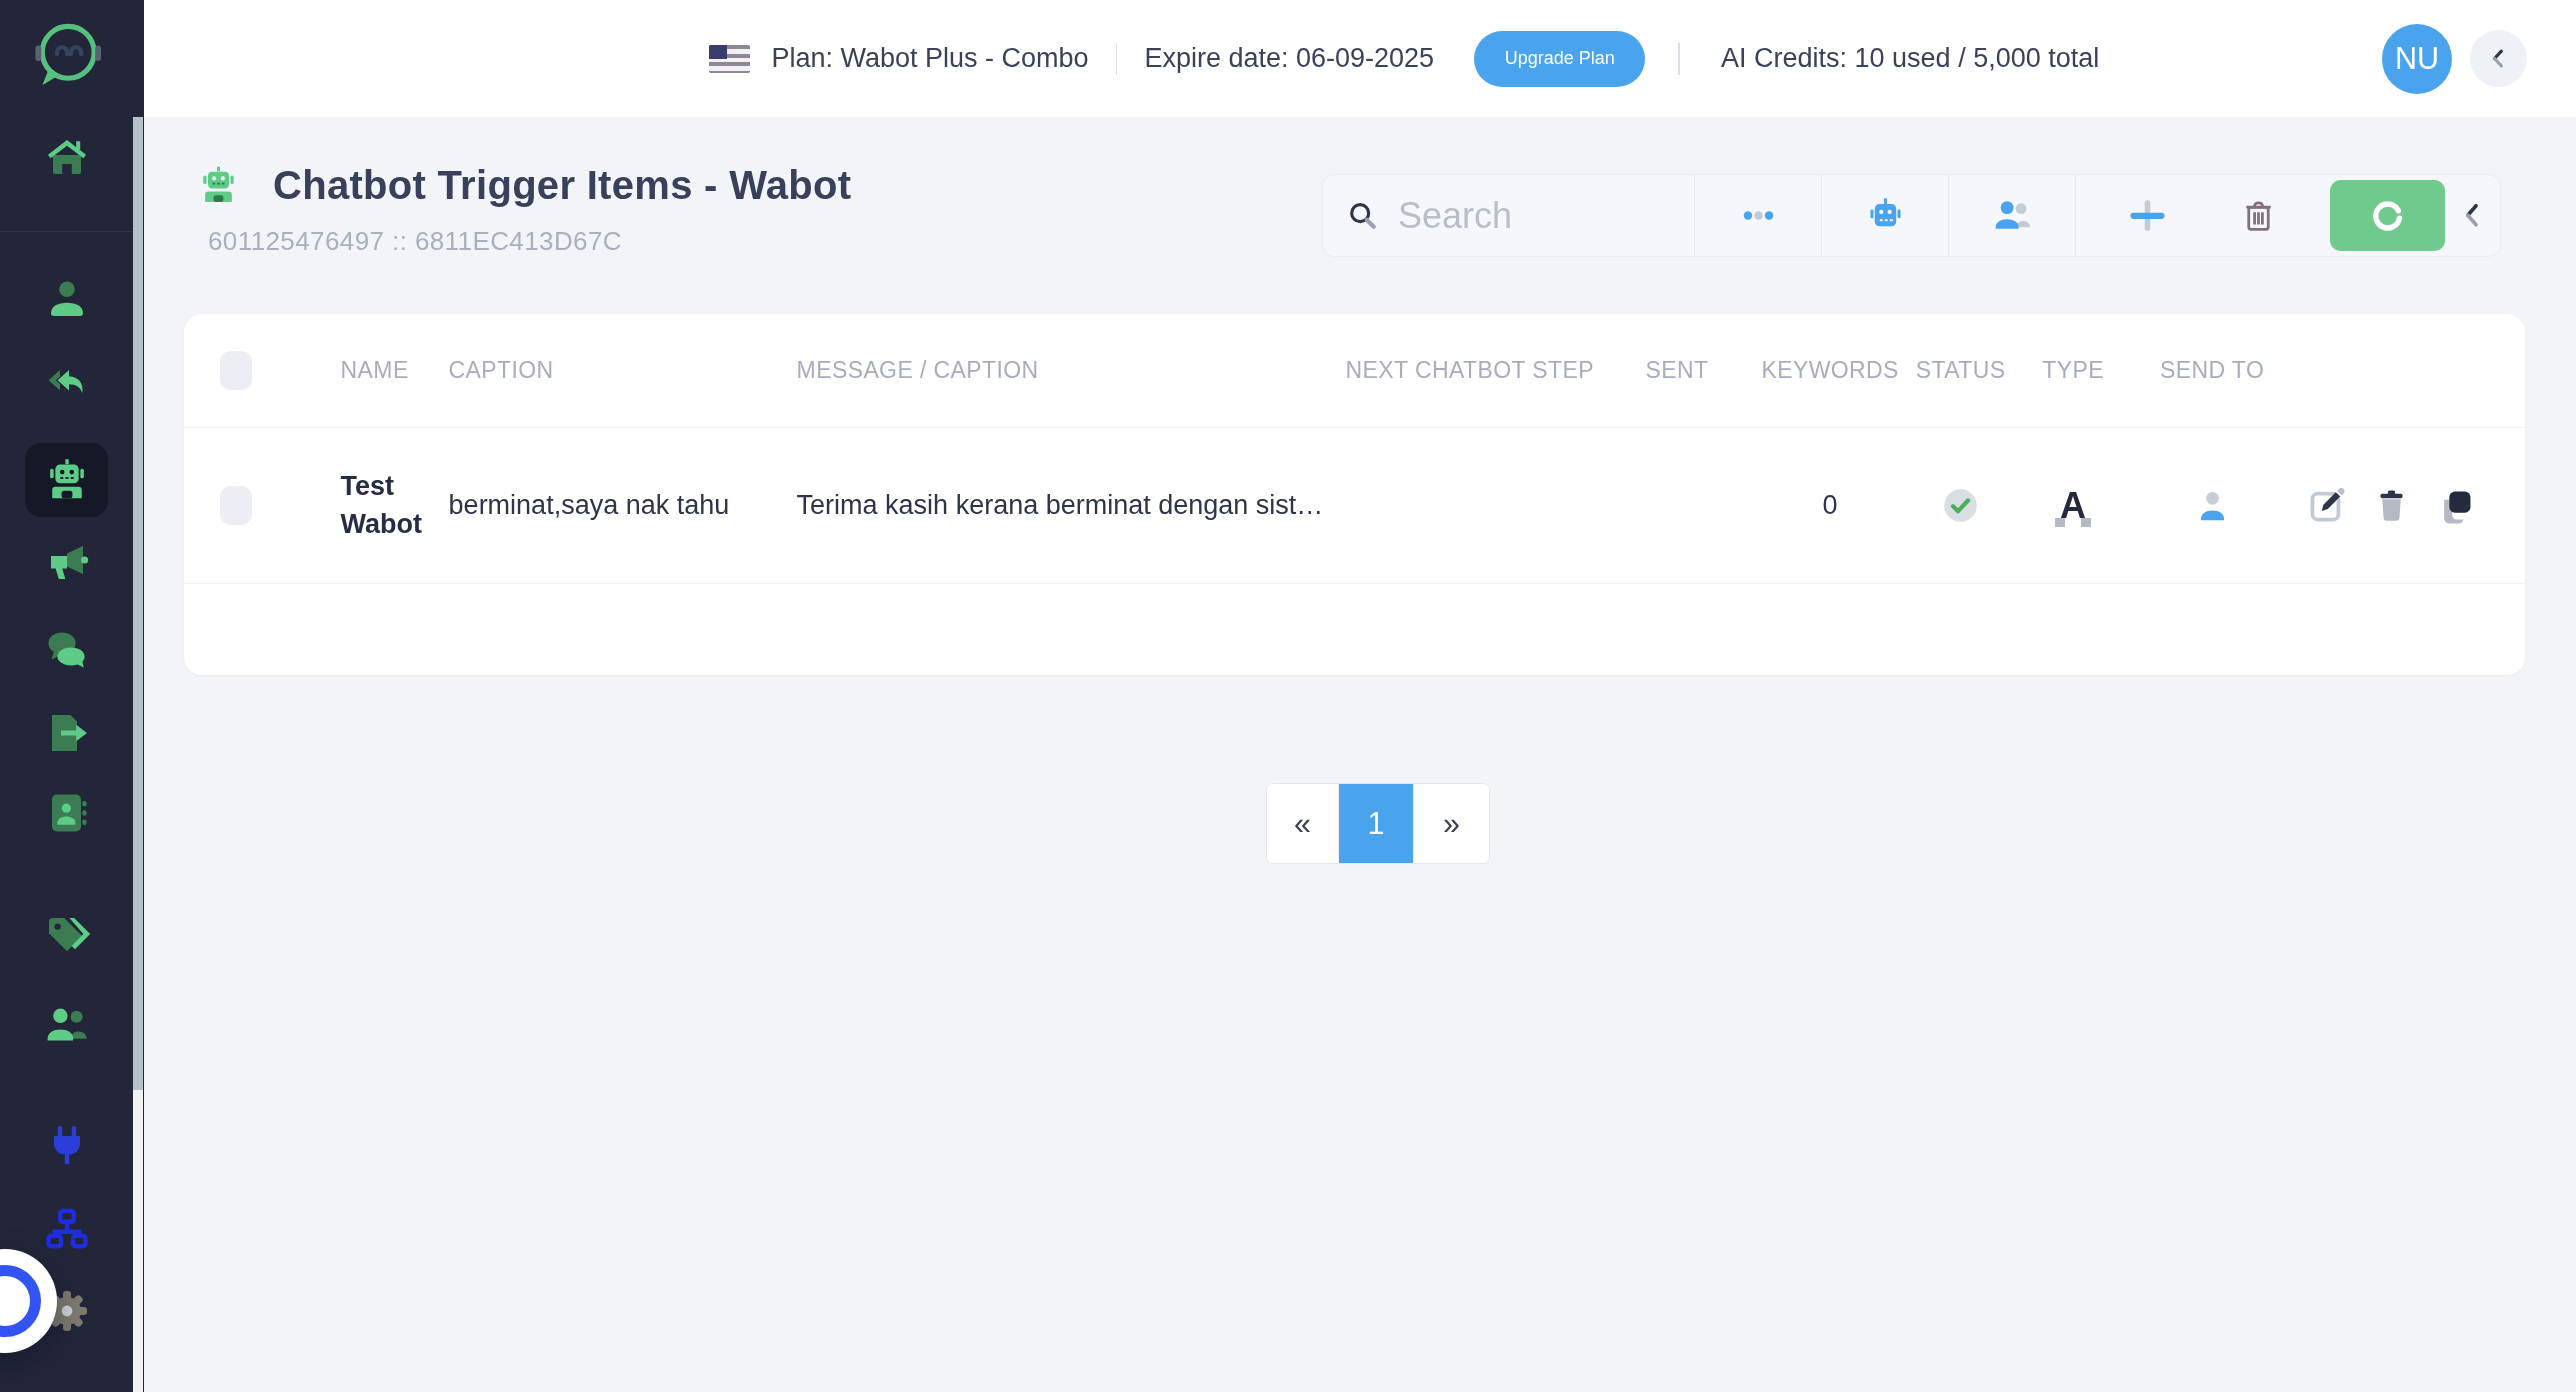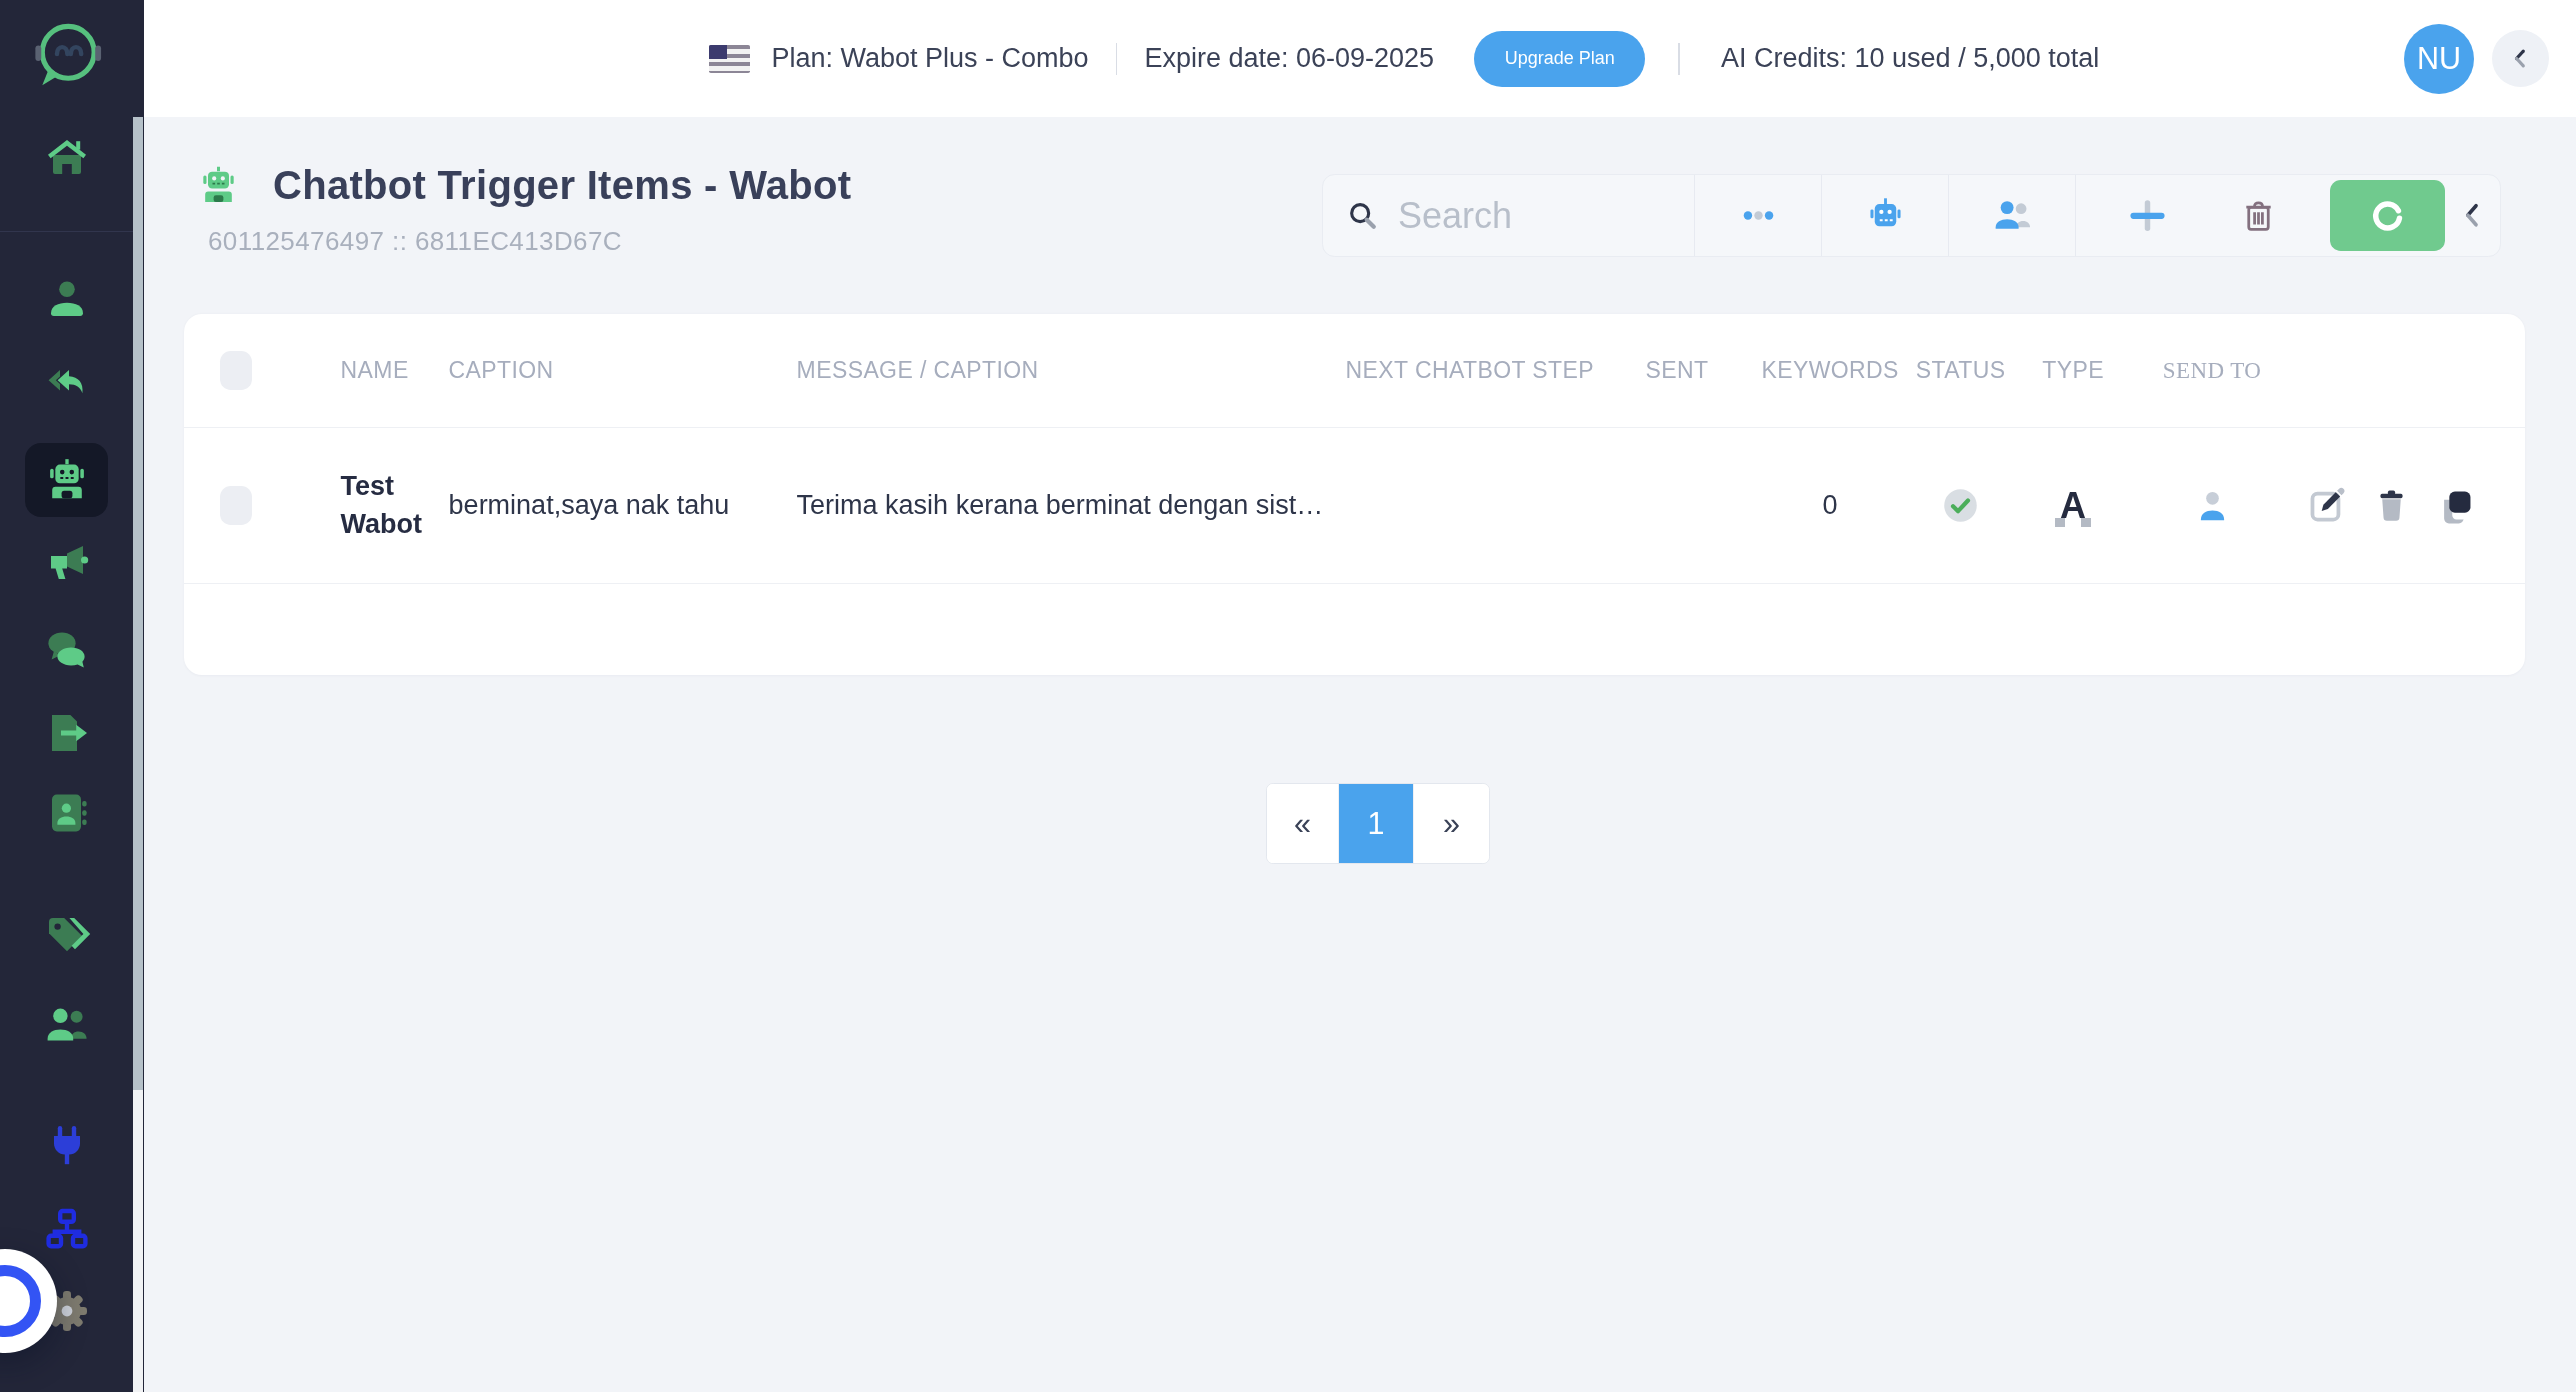--- a/index.html
+++ b/index.html
@@ -16,21 +16,21 @@
        display:flex;align-items:center;justify-content:center;}
   .sb-active-tile svg{width:50px;height:50px;}
   .sb-track{position:absolute;right:0.9px;top:117px;width:10px;height:1275px;background:#f1f2f4;}
   .sb-thumb{position:absolute;right:0.9px;top:117px;width:10px;height:973px;background:#b6c1c9;}
   .float-widget{position:absolute;left:-47px;top:1249px;width:104px;height:104px;border-radius:50%;background:#fff;
        box-shadow:0 10.8px 30.5px rgba(8,16,38,.4);display:flex;align-items:center;justify-content:center;z-index:9;}
   .float-widget::after{content:"";width:72px;height:72px;border-radius:50%;border:11.7px solid #3354f4;background:#fff;box-sizing:border-box;}
 
   
   .topbar{position:absolute;left:144px;top:0;width:2432px;height:117px;background:#ffffff;
-       display:flex;align-items:center;padding-left:565px;padding-right:27px;box-sizing:border-box;font-size:27px;font-weight:500;}
+       display:flex;align-items:center;padding-left:565px;padding-right:49px;box-sizing:border-box;font-size:27px;font-weight:500;}
   .flag{width:41px;height:28px;border-radius:1.8px;position:relative;overflow:hidden;flex:none;
        background:repeating-linear-gradient(#8c8696 0 4.3px,#f2f2f2 4.3px 8.6px);}
   .flag::after{content:"";position:absolute;left:0;top:0;width:18px;height:14.4px;background:#3c3b6e;}
   .tb-sep{width:1.8px;height:32px;background:#d9dde5;flex:none;}
   .tb-text{white-space:nowrap;color:#3b4257;}
   .pill{border:none;color:#fff;font-family:inherit;font-weight:500;white-space:nowrap;cursor:pointer;flex:none;}
   .upgrade{height:56px;padding:0 30.5px;border-radius:28px;background:#4aa3ed;font-size:18px;}
   .purchase{height:57px;padding:0 34px;border-radius:29px;background:#70ca8e;font-size:25px;}
   .avatar{width:70px;height:70px;border-radius:50%;background:#4aa3ed;color:#fff;display:flex;align-items:center;justify-content:center;
        font-size:30.5px;font-weight:500;flex:none;cursor:pointer;}
@@ -65,21 +65,21 @@
   .col-check{width:144px;display:flex;align-items:center;padding-left:23px;box-sizing:border-box;}
   .checkbox{width:32px;height:39px;border-radius:10.8px;background:#eceef3;cursor:pointer;}
   .c-name{width:108px;}
   .c-key{width:348px;}
   .c-msg{width:549px;}
   .c-next{width:300px;}
   .c-sent{width:117px;}
   .c-pri{width:135px;text-align:center;display:flex;justify-content:center;}
   .c-status{width:126px;display:flex;justify-content:center;}
   .c-type{width:99px;display:flex;justify-content:center;}
-  .c-send{width:179px;display:flex;justify-content:center;font-family:Liberation Serif, serif;}
+  .c-send{width:179px;display:flex;justify-content:center;}
   .c-actions{flex:1;display:flex;justify-content:flex-end;align-items:center;gap:23px;padding-right:36px;}
   .cell-name{font-weight:700;color:#262c42;line-height:1.4;}
   .action-btn{width:41px;height:41px;border:none;background:transparent;padding:0;cursor:pointer;display:flex;align-items:center;justify-content:center;}
   .type-a{position:relative;font-size:36px;font-weight:700;color:#252b3f;line-height:1;}
   .type-a::before,.type-a::after{content:"";position:absolute;bottom:-3.6px;width:10px;height:9px;background:#b4bac4;}
   .type-a::before{left:-5.4px;} .type-a::after{right:-5.4px;}
 
   
   .pagination{position:absolute;left:1266px;top:783px;display:flex;border:0.9px solid #e3e7ee;border-radius:7.2px;overflow:hidden;background:#fff;}
   .pg{height:79px;display:flex;align-items:center;justify-content:center;font-size:30.5px;color:#3a4257;background:#fff;

